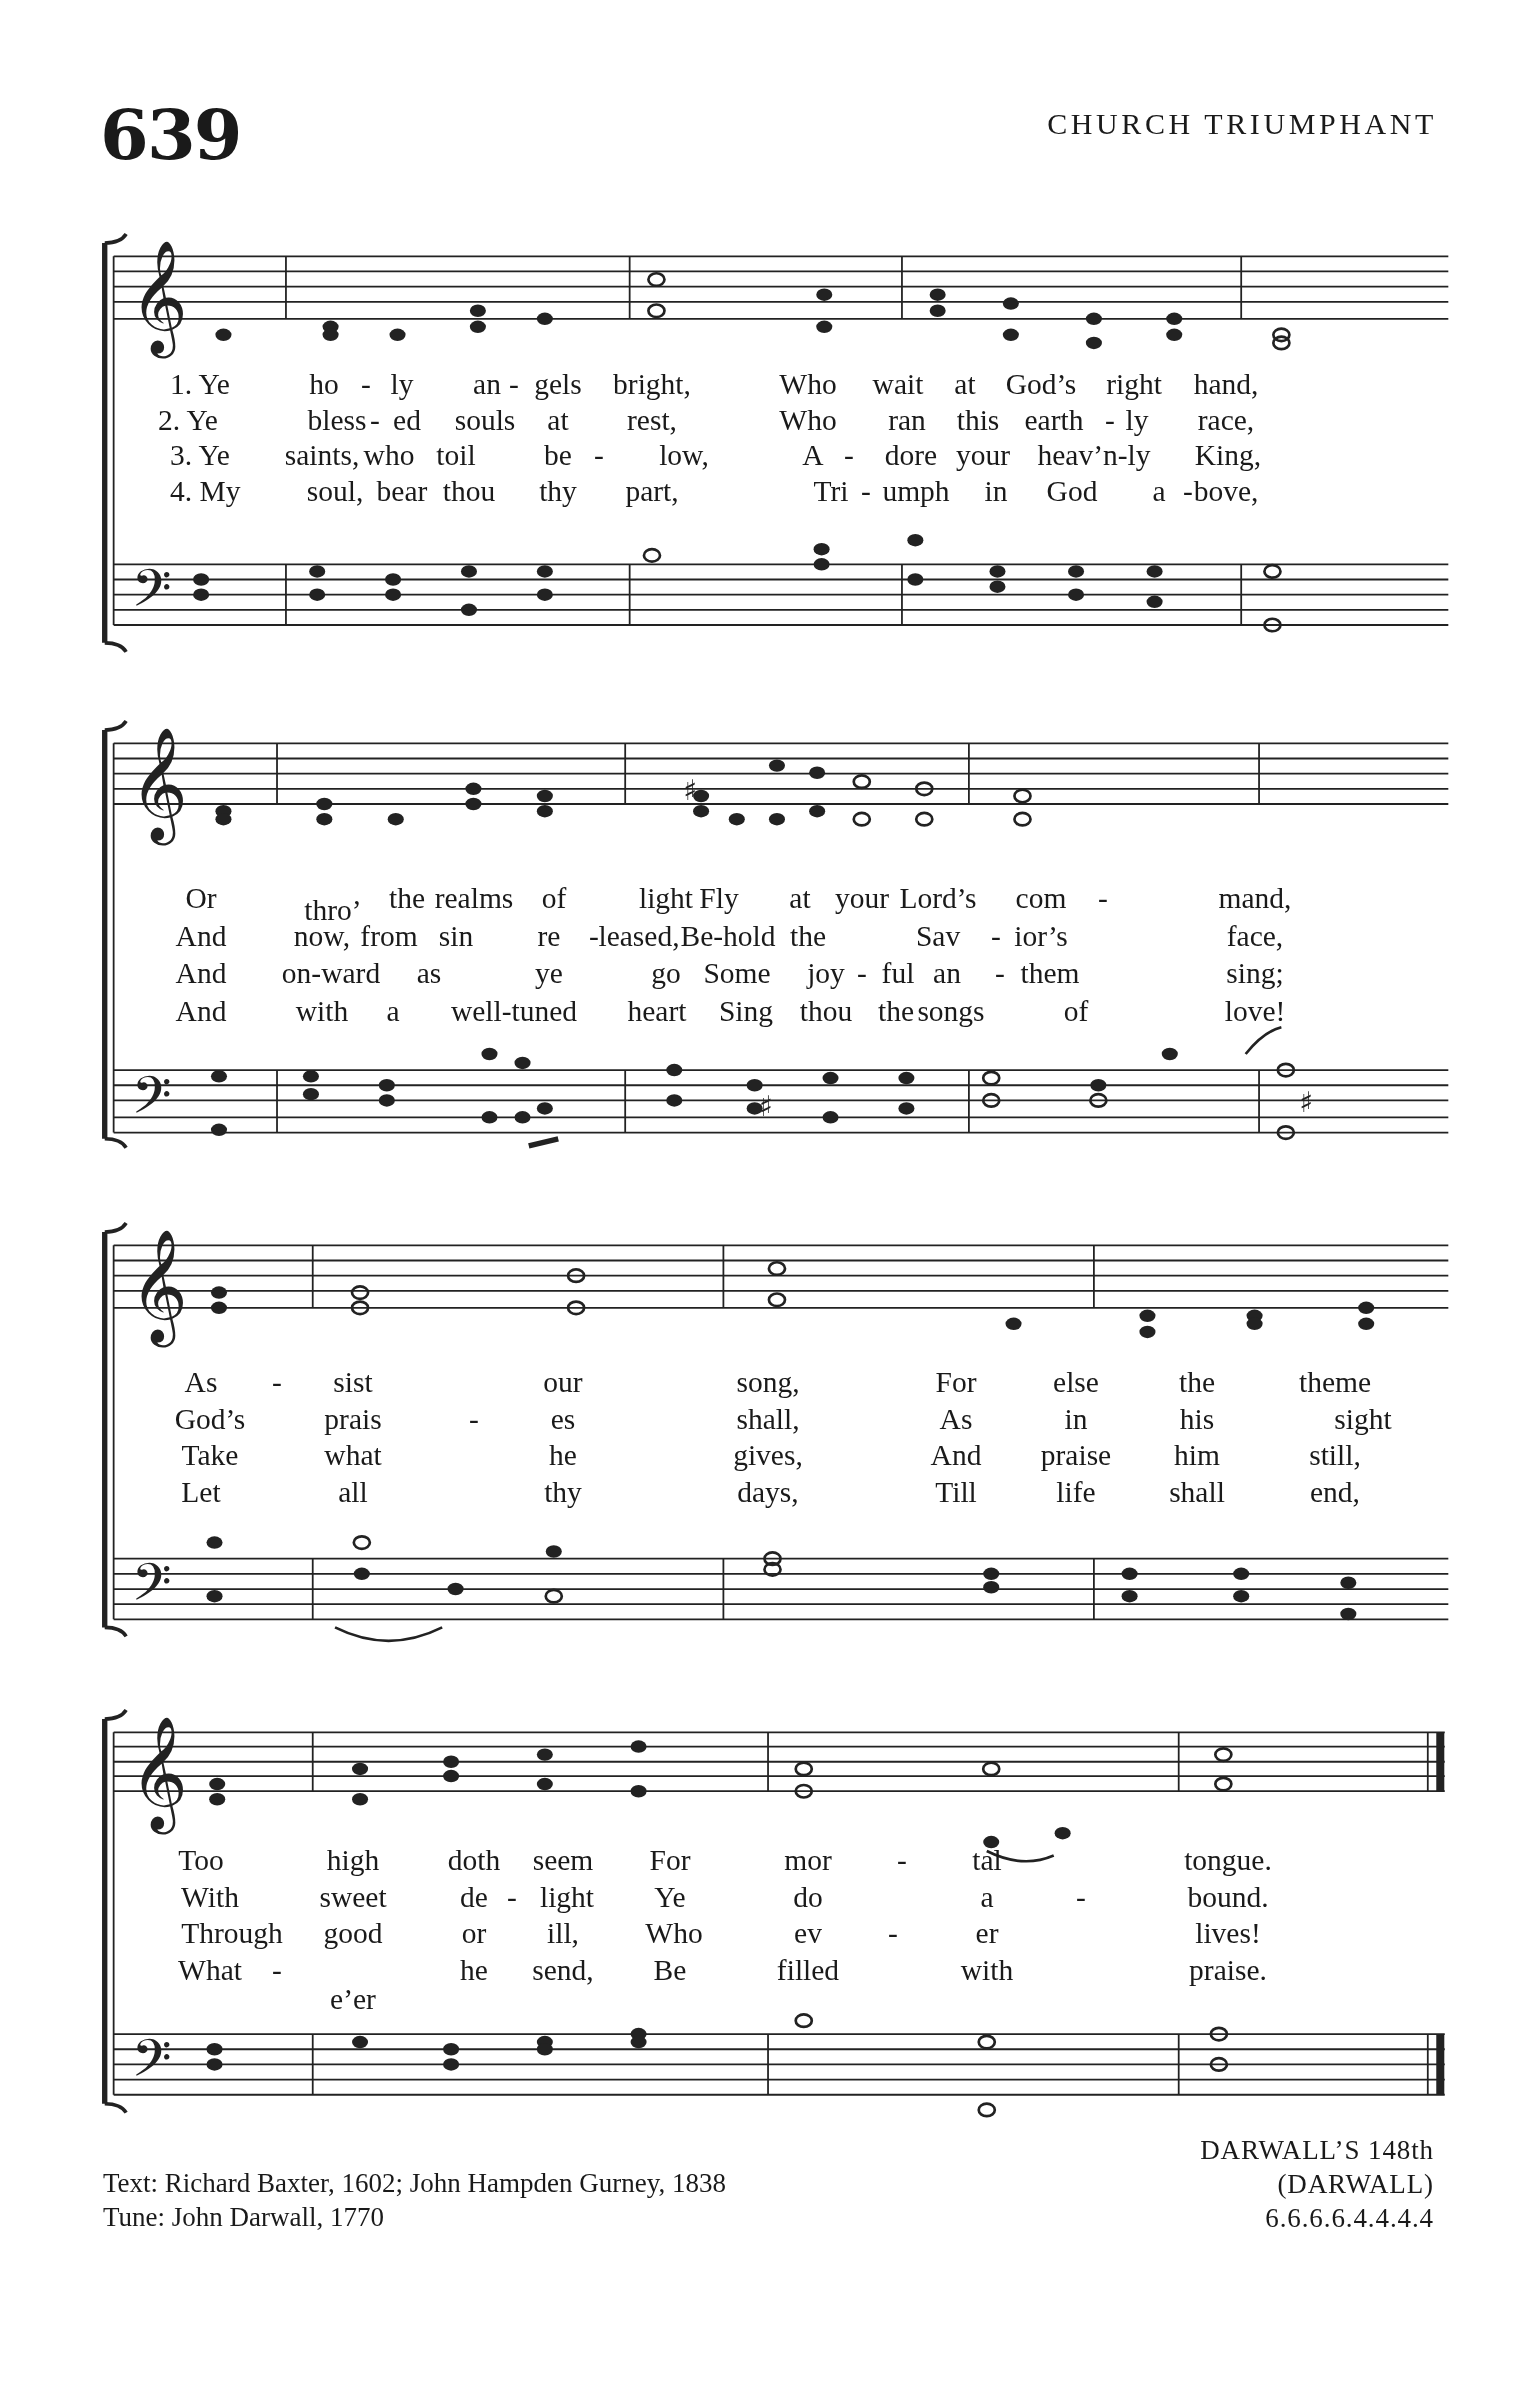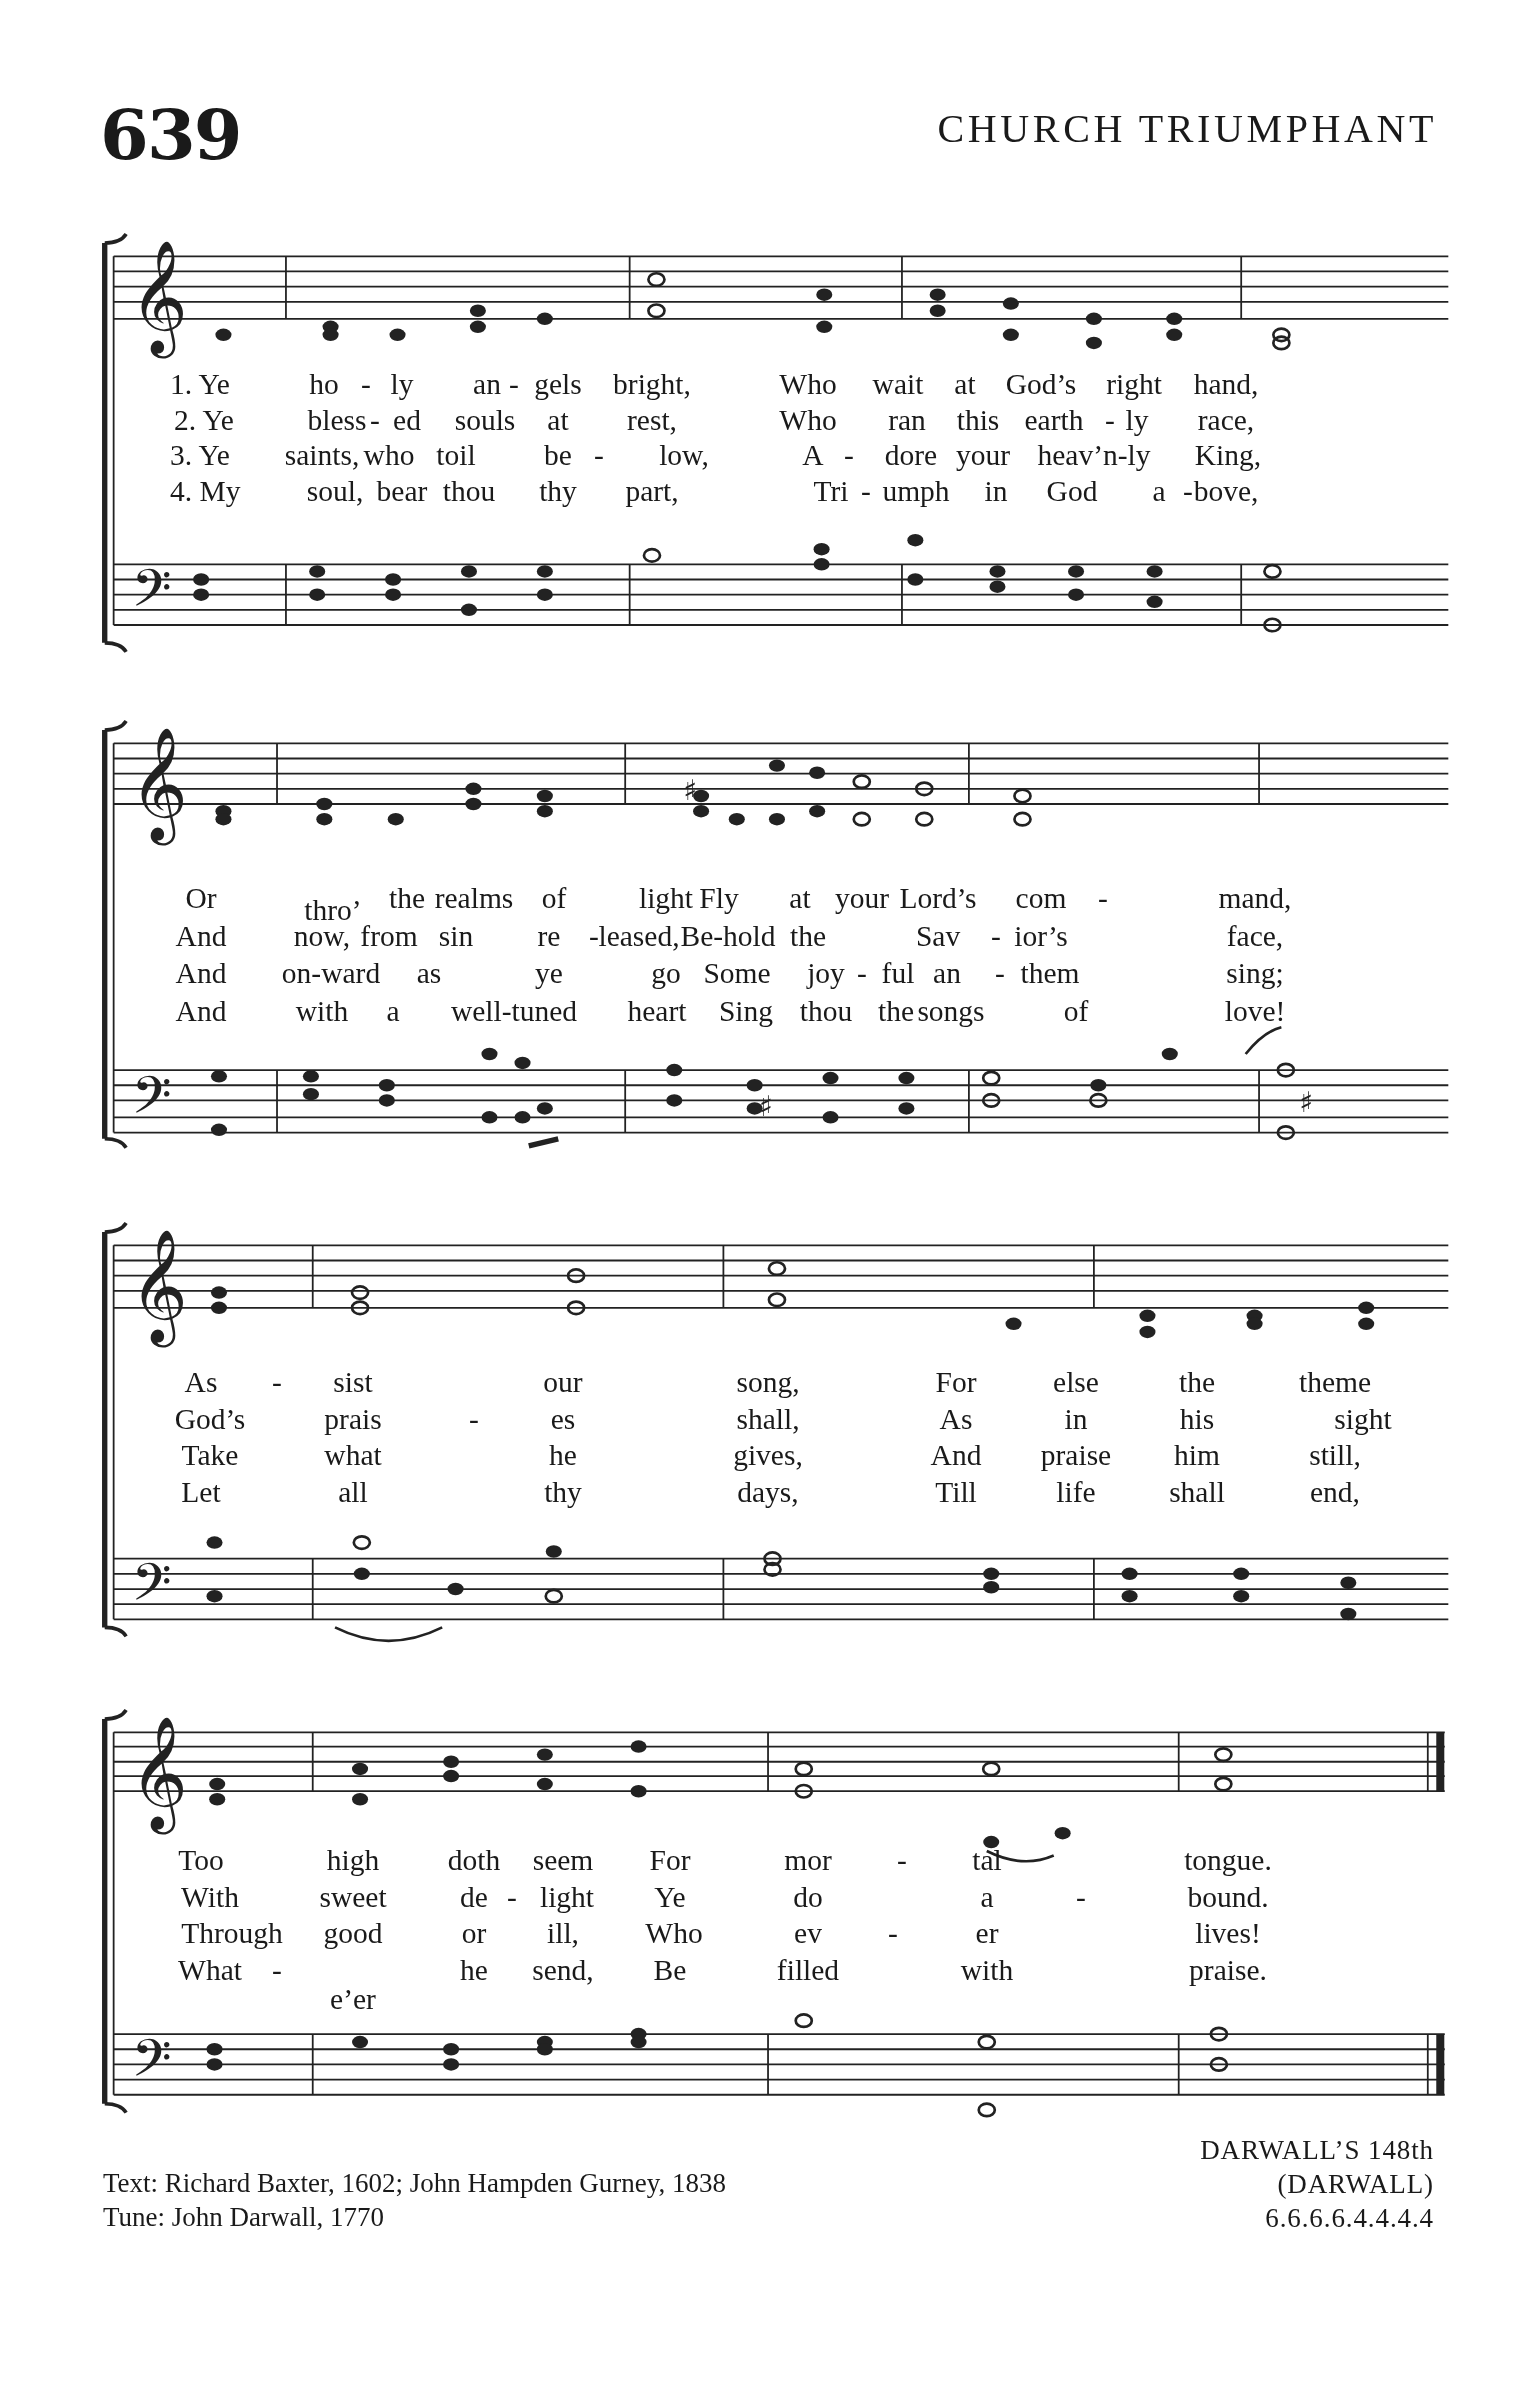--- a/index.html
+++ b/index.html
@@ -1,20 +1,20 @@
 <!DOCTYPE html>
 <html style="font-size:14.3px"><head>
 <meta charset="utf-8">
 <style>
   html, body { margin: 0; padding: 0; background: #ffffff; }
   body { width: 1516px; height: 2401px; position: relative; overflow: hidden;
          font-family: "DejaVu Serif", "Liberation Serif", serif; color: #1a1a1a; }
   .hymn-number { position: absolute; left: 100px; top: 100px; font-size: 70px; font-weight: bold;
                  font-family: "DejaVu Serif", serif; letter-spacing: -1.8px; line-height: 1; }
-  .section-title { position: absolute; right: 79px; top: 109px; font-size: 40px; letter-spacing: 3.6px;
+  .section-title { position: absolute; right: 79px; top: 109px; font-size: 30px; letter-spacing: 3.6px;
                    font-family: "Liberation Serif", serif; line-height: 1; }
   .system { position: absolute; left: 94px; width: 1357px; }
   .system svg { position: absolute; left: 0; top: 0; overflow: visible; }
   .lyrics { position: absolute; left: 0; width: 1357px; }
   .lyric-line { position: absolute; height: 36px; width: 1357px; }
   .syl { position: absolute; white-space: nowrap; font-family: "Liberation Serif", serif;
          font-size: 29.5px; line-height: 36px; transform: translateX(-50%); }
   .syl.left { transform: none; }
   .footer-left { position: absolute; left: 103px; top: 2166px; font-family: "Liberation Serif", serif;
                  font-size: 27px; line-height: 34px; }
@@ -118,21 +118,21 @@
         <span class="syl" style="left: 464px;">gels</span>
         <span class="syl" style="left: 558px;">bright,</span>
         <span class="syl" style="left: 714px;">Who</span>
         <span class="syl" style="left: 804px;">wait</span>
         <span class="syl" style="left: 871px;">at</span>
         <span class="syl" style="left: 947px;">God’s</span>
         <span class="syl" style="left: 1040px;">right</span>
         <span class="syl" style="left: 1132px;">hand,</span>
       </div>
     <div class="lyric-line" style="top:36px;">
-        <span class="syl left" style="left: 80px;">2. Ye</span>
+        <span class="syl left" style="left: 64px;">2. Ye</span>
         <span class="syl" style="left: 243px;">bless</span>
         <span class="syl" style="left: 281px;">-</span>
         <span class="syl" style="left: 313px;">ed</span>
         <span class="syl" style="left: 391px;">souls</span>
         <span class="syl" style="left: 464px;">at</span>
         <span class="syl" style="left: 558px;">rest,</span>
         <span class="syl" style="left: 714px;">Who</span>
         <span class="syl" style="left: 813px;">ran</span>
         <span class="syl" style="left: 884px;">this</span>
         <span class="syl" style="left: 960px;">earth</span>

